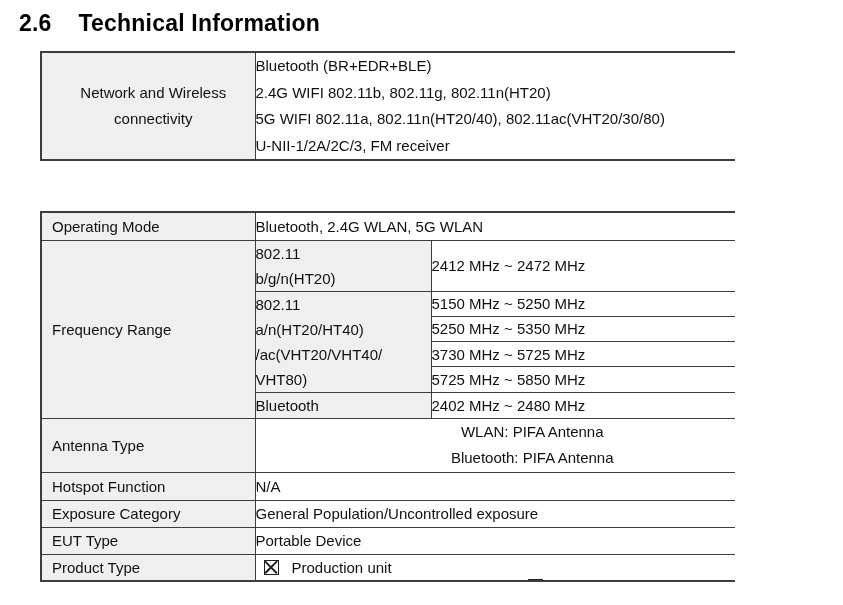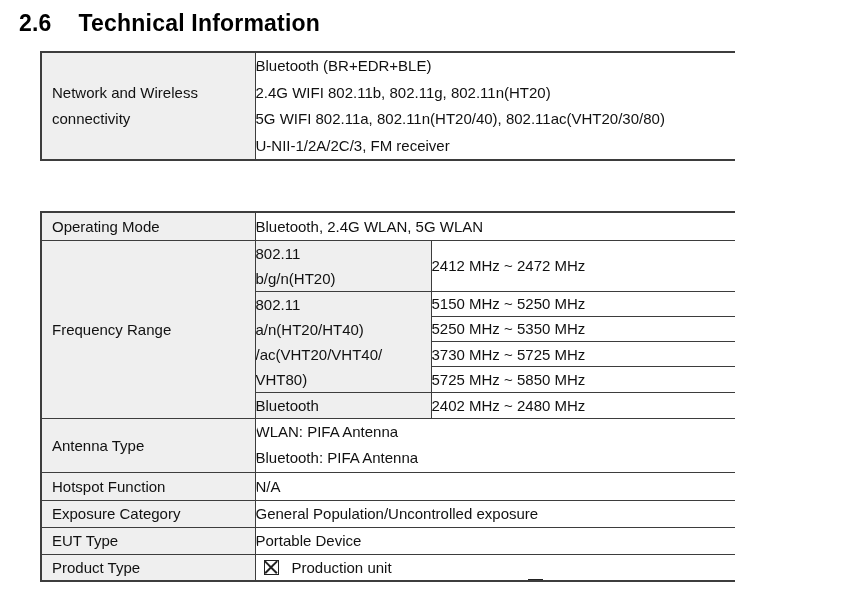--- a/index.html
+++ b/index.html
@@ -53,21 +53,21 @@
     overflow: hidden;
   }
   .tbl th.c1 {
     background: var(--cell-fill, #efefef);
     padding-left: 10px;
   }
   .t1 { top: 51px; }
   .t2 { top: 211px; }
   .t1 tr { height: 106px; }
   .t1 .c1 { width: 214px; }
-  .t1 .c1 div, .r-ant .cval div { line-height: 26px; }
+  .t1 .c1 div, .r-ant .cval div { line-height: 26px; text-align: center; }
   .cval { padding-left: 8px; border-radius: 16px; }
   .t1 .cval div { line-height: 26.5px; }
   .cmode {
     background: var(--cell-fill, #efefef);
     padding-left: 8px;
     line-height: 25px;
   }
   .cfreq { padding-left: 10px; margin-top: 45px; }
   .r-op  { height: 28px; }
   .r-f1  { height: 50px; }

